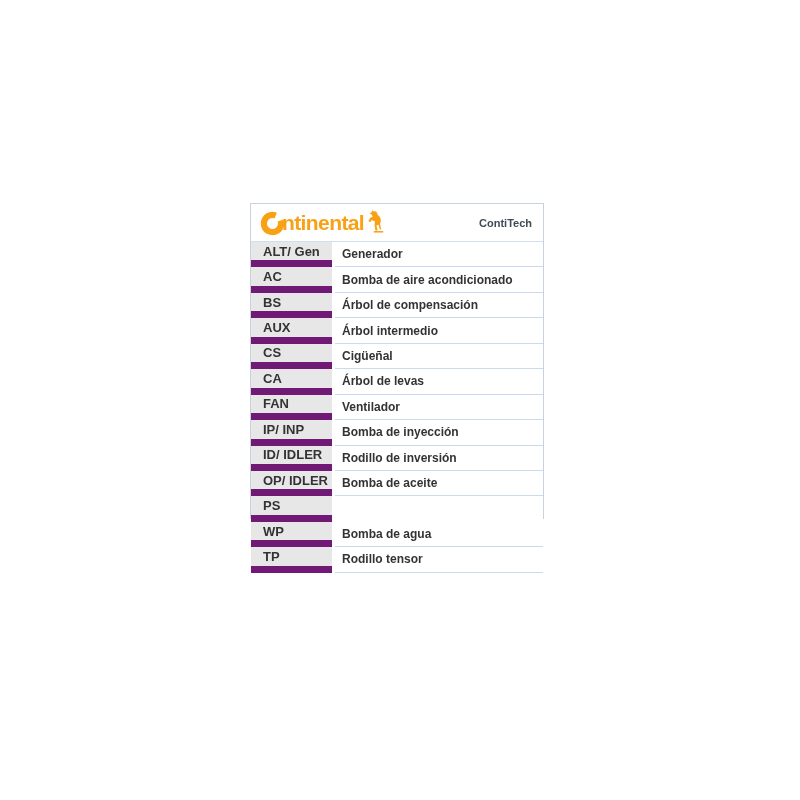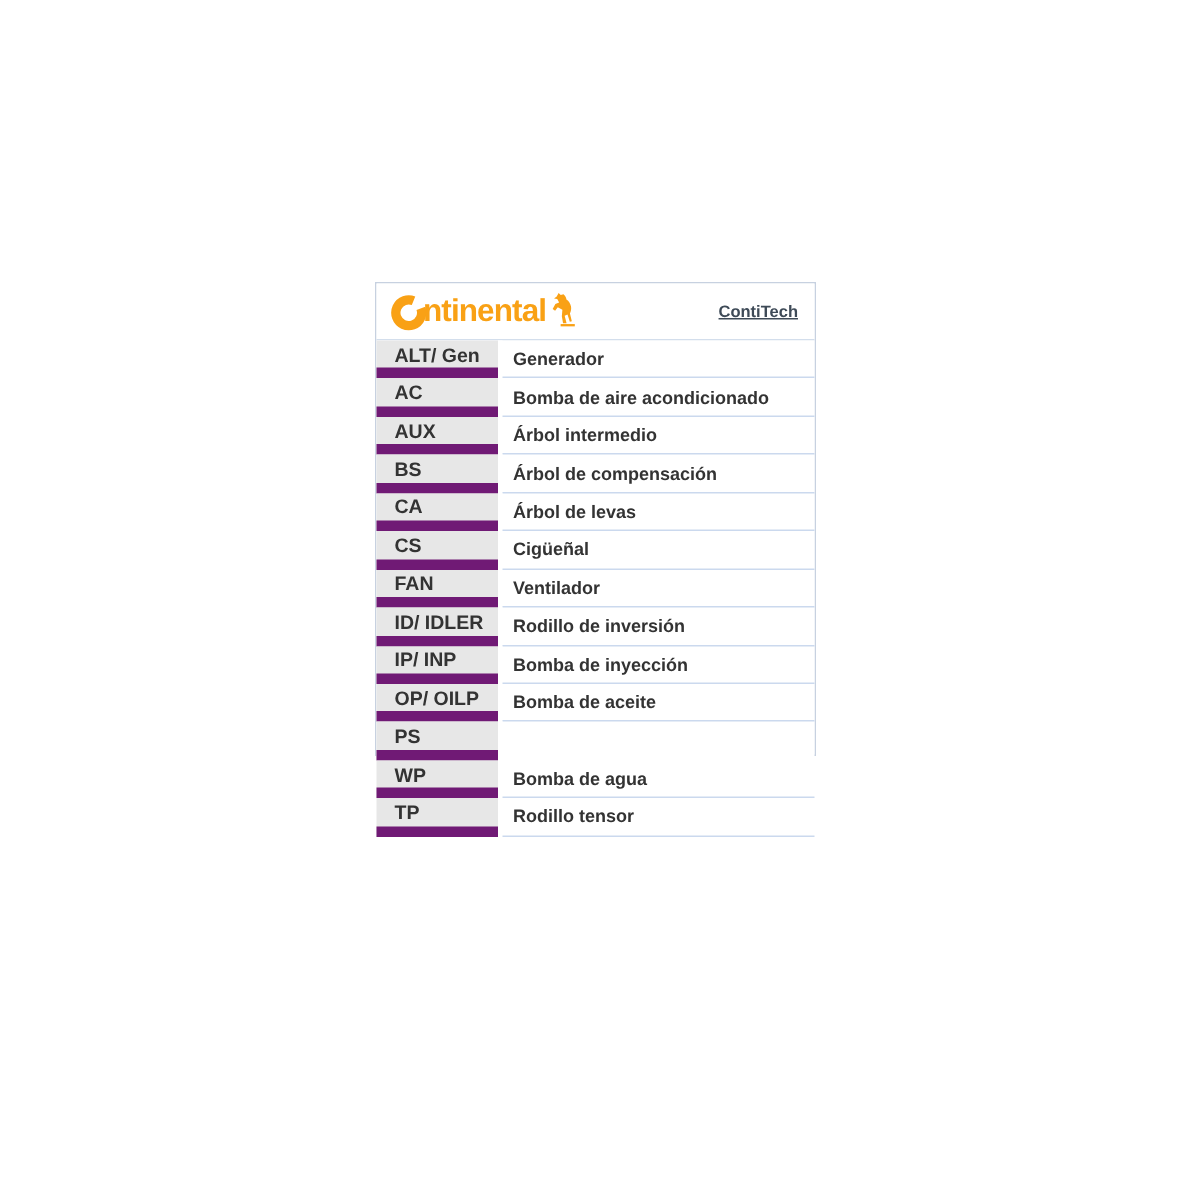--- a/index.html
+++ b/index.html
@@ -7,37 +7,37 @@
     --division-text:#3E4A57;
     --abbr-cell-bg:#E7E7E7;
     --row-divider:#CBD9EE;
     --panel-border:#C7D1E0;
     --text:#333333;
   }
   *{margin:0;padding:0;box-sizing:border-box}
   html,body{width:800px;height:800px;background:#ffffff;overflow:hidden;
     font-family:"Liberation Sans", sans-serif;}
   .panel{
-    position:absolute;left:250px;top:188px;width:294px;height:316px;
+    position:absolute;left:250px;top:203px;width:294px;height:316px;
     background:#fff;border:1px solid var(--panel-border);
   }
   .header{
     height:38px;display:flex;align-items:center;justify-content:space-between;
     padding:0 11px 0 9px;border-bottom:1px solid #D3DEEC;background:#fff;
   }
   .logo{display:flex;align-items:center;color:var(--brand-orange);}
   .logo svg{display:block}
   .c-ring{margin-top:1px}
   .wordmark{
     font-size:21px;font-weight:800;letter-spacing:-0.6px;margin-left:-3px;
     color:var(--brand-orange);white-space:nowrap;
   }
   .horse{margin-left:3px;margin-top:-2px}
   .contitech{
-    font-size:11px;font-weight:700;color:var(--division-text);white-space:nowrap;text-decoration:underline;
+    font-size:11px;font-weight:700;color:var(--division-text);white-space:nowrap;
   }
   .rows{width:100%}
   .row{display:flex;height:25.45px;background:#fff}
   .abbr{
     width:81px;background:var(--abbr-cell-bg);border-bottom:7px solid #701a75;
     display:flex;align-items:center;padding-left:12px;
     font-size:13px;font-weight:700;color:var(--text);white-space:nowrap;
   }
   .colgap{width:3px;background:#fff}
   .desc{
@@ -74,56 +74,56 @@
         <span class="abbr">ALT/ Gen</span>
         <span class="colgap"></span>
         <span class="desc">Generador</span>
       </div>
       <div class="row">
         <span class="abbr">AC</span>
         <span class="colgap"></span>
         <span class="desc">Bomba de aire acondicionado</span>
       </div>
       <div class="row">
+        <span class="abbr">BS</span>
+        <span class="colgap"></span>
+        <span class="desc">Árbol de compensación</span>
+      </div>
+      <div class="row">
         <span class="abbr">AUX</span>
         <span class="colgap"></span>
         <span class="desc">Árbol intermedio</span>
       </div>
       <div class="row">
-        <span class="abbr">BS</span>
+        <span class="abbr">CS</span>
         <span class="colgap"></span>
-        <span class="desc">Árbol de compensación</span>
+        <span class="desc">Cigüeñal</span>
       </div>
       <div class="row">
         <span class="abbr">CA</span>
         <span class="colgap"></span>
         <span class="desc">Árbol de levas</span>
       </div>
       <div class="row">
-        <span class="abbr">CS</span>
-        <span class="colgap"></span>
-        <span class="desc">Cigüeñal</span>
-      </div>
-      <div class="row">
         <span class="abbr">FAN</span>
         <span class="colgap"></span>
         <span class="desc">Ventilador</span>
+      </div>
+      <div class="row">
+        <span class="abbr">IP/ INP</span>
+        <span class="colgap"></span>
+        <span class="desc">Bomba de inyección</span>
       </div>
       <div class="row">
         <span class="abbr">ID/ IDLER</span>
         <span class="colgap"></span>
         <span class="desc">Rodillo de inversión</span>
       </div>
       <div class="row">
-        <span class="abbr">IP/ INP</span>
-        <span class="colgap"></span>
-        <span class="desc">Bomba de inyección</span>
-      </div>
-      <div class="row">
-        <span class="abbr">OP/ OILP</span>
+        <span class="abbr">OP/ IDLER</span>
         <span class="colgap"></span>
         <span class="desc">Bomba de aceite</span>
       </div>
       <div class="row">
         <span class="abbr">PS</span>
         <span class="colgap"></span>
       </div>
       <div class="row">
         <span class="abbr">WP</span>
         <span class="colgap"></span>

